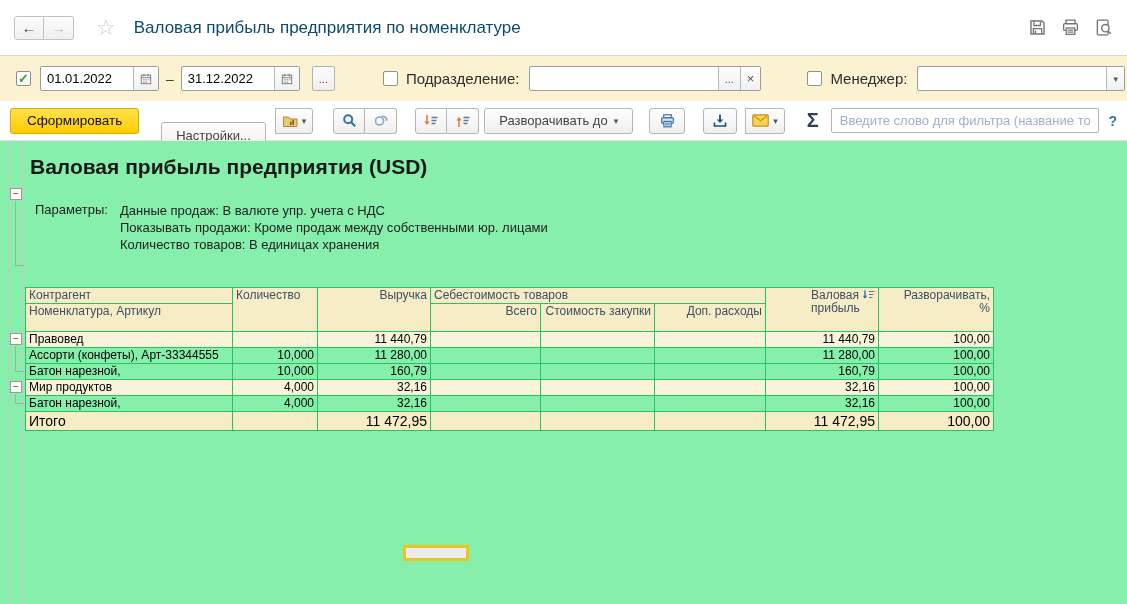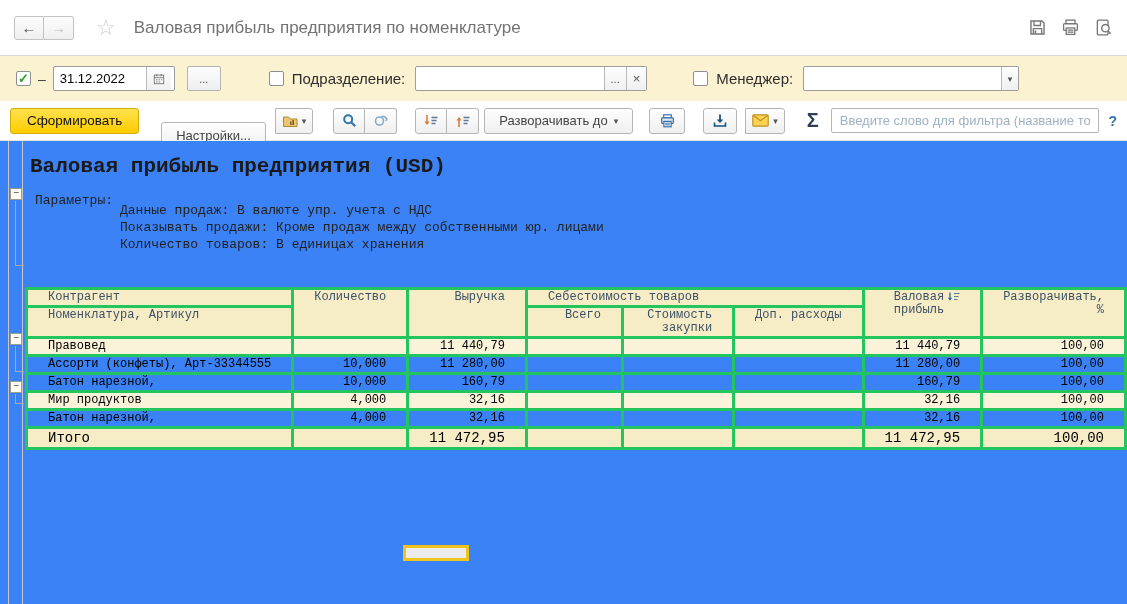--- a/index.html
+++ b/index.html
@@ -10,21 +10,21 @@
   
   .titlebar{height:56px;display:flex;align-items:center;padding:0 14px;
             border-bottom:1px solid #d8d8d8;background:#fff;}
   .navgrp{display:flex;}
   .navbtn{width:30px;height:24px;background:linear-gradient(#fdfdfd,#efefef);
           border:1px solid #c3c3c3;display:flex;align-items:center;justify-content:center;
           font-size:15px;cursor:pointer;}
   .navbtn.back{border-radius:3px 0 0 3px;color:#4a4a4a;}
   .navbtn.fwd{border-radius:0 3px 3px 0;border-left:none;color:#c0c0c0;}
   .star{font-size:22px;color:#cbcbcb;margin-left:22px;line-height:1;}
-  .apptitle{font-size:17px;color:#737373;margin-left:18px;white-space:nowrap;}
+  .apptitle{font-size:17px;color:#0c4a6e;margin-left:18px;white-space:nowrap;}
   .tb-icons{margin-left:auto;display:flex;align-items:center;gap:14px;}
   .tb-icons svg{display:block;}
 
   
   .filterrow{height:45px;background:#fbf2d1;display:flex;align-items:center;padding:0 16px;}
   .chk{width:15px;height:15px;background:#fff;border:1px solid #8f8f8f;border-radius:2px;
        display:flex;align-items:center;justify-content:center;flex:none;
        font-size:13px;font-weight:bold;color:#2da12d;line-height:1;cursor:pointer;}
   .igroup{display:flex;align-items:stretch;background:#fff;border:1px solid #9d9d9d;
           border-radius:2px;height:25px;}
@@ -52,32 +52,32 @@
   .bgrp .ibtn:first-child{border-radius:3px 0 0 3px;}
   .bgrp .ibtn:last-child{border-radius:0 3px 3px 0;}
   .caret{font-size:9px;color:#555;}
   .sigma{font-size:20px;font-weight:bold;color:#2f4056;margin-left:22px;}
   .filterinput{height:25px;width:300px;margin-left:12px;border:1px solid #b5b5b5;border-radius:2px;
                padding:0 8px;font-size:13px;font-family:"Liberation Sans",sans-serif;color:#333;outline:none;}
   .filterinput::placeholder{color:#9fb0c4;}
   .help{color:#2e74a8;font-weight:bold;font-size:14px;margin-left:9px;cursor:pointer;}
 
   
-  .report{position:absolute;top:141px;left:0;right:0;bottom:0;background:#3b82f6;font-family:Liberation Mono, monospace;}
+  .report{position:absolute;top:141px;left:0;right:0;bottom:0;background:#86efac;}
   .vline{position:absolute;top:0;bottom:0;width:1px;background:#c6c6c6;}
   .rtitle{position:absolute;left:30px;top:14px;font-size:21px;font-weight:bold;color:#1a1a1a;}
   .expander{position:absolute;width:12px;height:12px;background:#fffdf2;border:1px solid #9b9b9b;
             font-size:10px;line-height:10px;text-align:center;color:#444;cursor:pointer;z-index:3;}
   .tline{position:absolute;background:#a9a9a9;}
-  .plabel{position:absolute;left:35px;top:52px;font-size:13px;color:#222;text-align:center;}
+  .plabel{position:absolute;left:35px;top:61px;font-size:13px;color:#222;text-align:center;}
   .params{position:absolute;left:120px;top:61px;font-size:13px;color:#222;line-height:17px;}
 
   table.rep{position:absolute;left:25px;top:146px;border-collapse:collapse;table-layout:fixed;
             font-size:12px;color:#000;}
-  table.rep td{border:3px solid #22c55e;padding:1px 20px;height:16px;line-height:13px;
+  table.rep td{border:1px solid #22c55e;padding:1px 3px;height:16px;line-height:13px;
                overflow:hidden;white-space:nowrap;vertical-align:top;}
   td.th{background:#f6ecc5;color:#3d5166;}
   td.num{text-align:right;}
   tr.grp td{background:#faf3d9;}
   td.itm{padding-left:18px;}
   tr.totalrow td{background:#f6ecc5;font-size:14px;height:18px;line-height:16px;}
   .pf-block{display:inline-block;text-align:left;}
   .pf-l1{display:flex;align-items:center;gap:3px;}
 
   .focusbox{position:absolute;left:403px;top:404px;width:66px;height:16px;
@@ -117,20 +117,31 @@
             <rect x="2.8" y="1.8" width="9" height="12.4" rx="1" fill="none" stroke="#767676" stroke-width="1.1"></rect>
             <circle cx="9.6" cy="8.6" r="3.1" fill="#fff" stroke="#767676" stroke-width="1.2"></circle>
             <path d="M11.8 10.9l2.2 2.3" stroke="#767676" stroke-width="1.3"></path>
           </svg>
       </span>
     </div>
   </div>
 
   <div class="filterrow">
     <div class="chk">✓</div>
+    <div class="igroup" style="width:122px;margin-left:9px;">
+      <input style="width: 92px;" value="01.01.2022">
+      <div class="iseg">
+        <svg width="12" height="12" viewBox="0 0 14 14">
+            <rect x="1.5" y="2.5" width="11" height="10" fill="#fff" stroke="#6b6b6b"></rect>
+            <path d="M1.5 5.5h11" stroke="#6b6b6b"></path>
+            <path d="M4.5 1v3M9.5 1v3" stroke="#6b6b6b"></path>
+            <path d="M3.5 8h2M6.5 8h2M9.5 8h1.5M3.5 10.5h2M6.5 10.5h2" stroke="#6b6b6b"></path>
+          </svg>
+      </div>
+    </div>
     <span class="dash">–</span>
     <div class="igroup" style="width:122px;">
       <input style="width: 92px;" value="31.12.2022">
       <div class="iseg">
         <svg width="12" height="12" viewBox="0 0 14 14">
             <rect x="1.5" y="2.5" width="11" height="10" fill="#fff" stroke="#6b6b6b"></rect>
             <path d="M1.5 5.5h11" stroke="#6b6b6b"></path>
             <path d="M4.5 1v3M9.5 1v3" stroke="#6b6b6b"></path>
             <path d="M3.5 8h2M6.5 8h2M9.5 8h1.5M3.5 10.5h2M6.5 10.5h2" stroke="#6b6b6b"></path>
           </svg>

